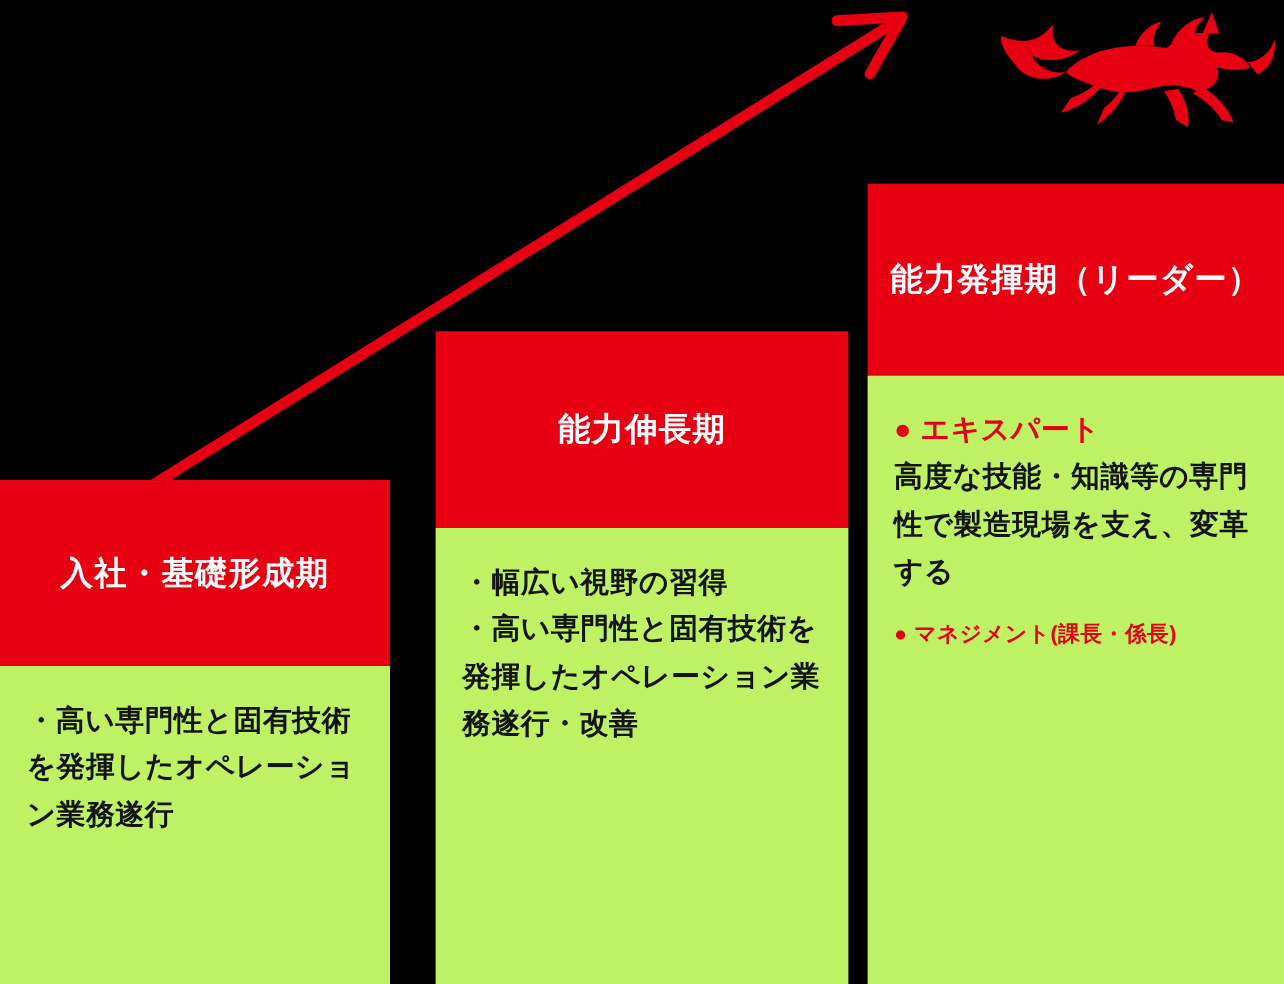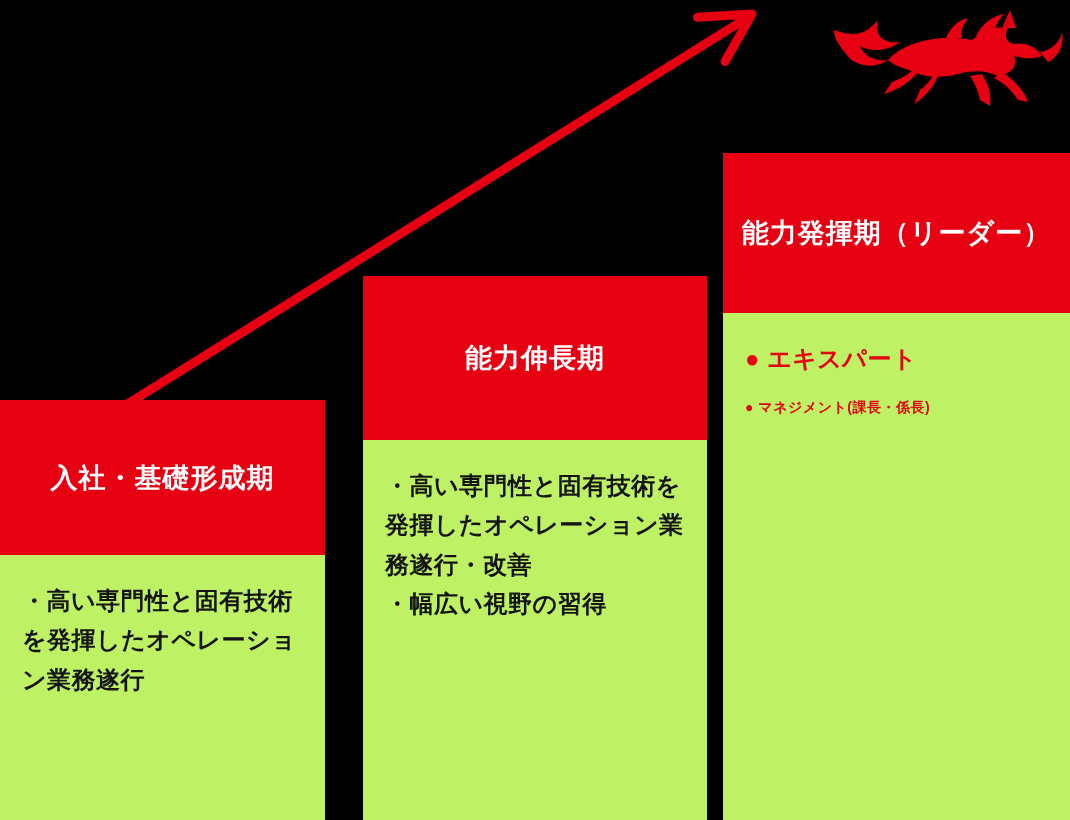--- a/index.html
+++ b/index.html
@@ -61,21 +61,21 @@
   #stage1 .stage-header { height: 155px; text-align: right; }
   #stage2 { left: 363px; top: 276px; width: 344px; height: 544px; border-radius: 30px; }
   #stage2 .stage-header { height: 164px; }
   #stage3 { left: 723px; top: 153px; width: 347px; height: 667px; }
   #stage3 .stage-header { height: 160px; }
   .red-label {
     color: #e60012;
     font-weight: 700;
   }
   .red-label.small {
-    font-size: 14px;
+    font-size: 18px;
     margin-top: 18px;
   }
 </style>
 </head>
 <body>
 
 <div class="canvas">
 
   <svg class="arrow-layer" viewBox="0 0 1070 820" xmlns="http://www.w3.org/2000/svg" aria-hidden="true">
     <line x1="60" y1="446" x2="750" y2="16" stroke="#e60012" stroke-width="9"></line>
@@ -100,26 +100,27 @@
   <div class="stage" id="stage1">
     <div class="stage-header">入社・基礎形成期</div>
     <div class="stage-body">
       <p>・高い専門性と固有技術を発揮したオペレーション業務遂行</p>
     </div>
   </div>
 
   <div class="stage" id="stage2">
     <div class="stage-header">能力伸長期</div>
     <div class="stage-body">
+      <p>・幅広い視野の習得</p>
       <p>・高い専門性と固有技術を発揮したオペレーション業務遂行・改善</p>
-      <p>・幅広い視野の習得</p>
     </div>
   </div>
 
   <div class="stage" id="stage3">
     <div class="stage-header">能力発揮期（リーダー）</div>
     <div class="stage-body">
       <p class="red-label">● エキスパート</p>
+      <p>高度な技能・知識等の専門性で製造現場を支え、変革する</p>
       <p class="red-label small">● マネジメント(課長・係長)</p>
     </div>
   </div>
 
 </div>
 
 </body></html>

